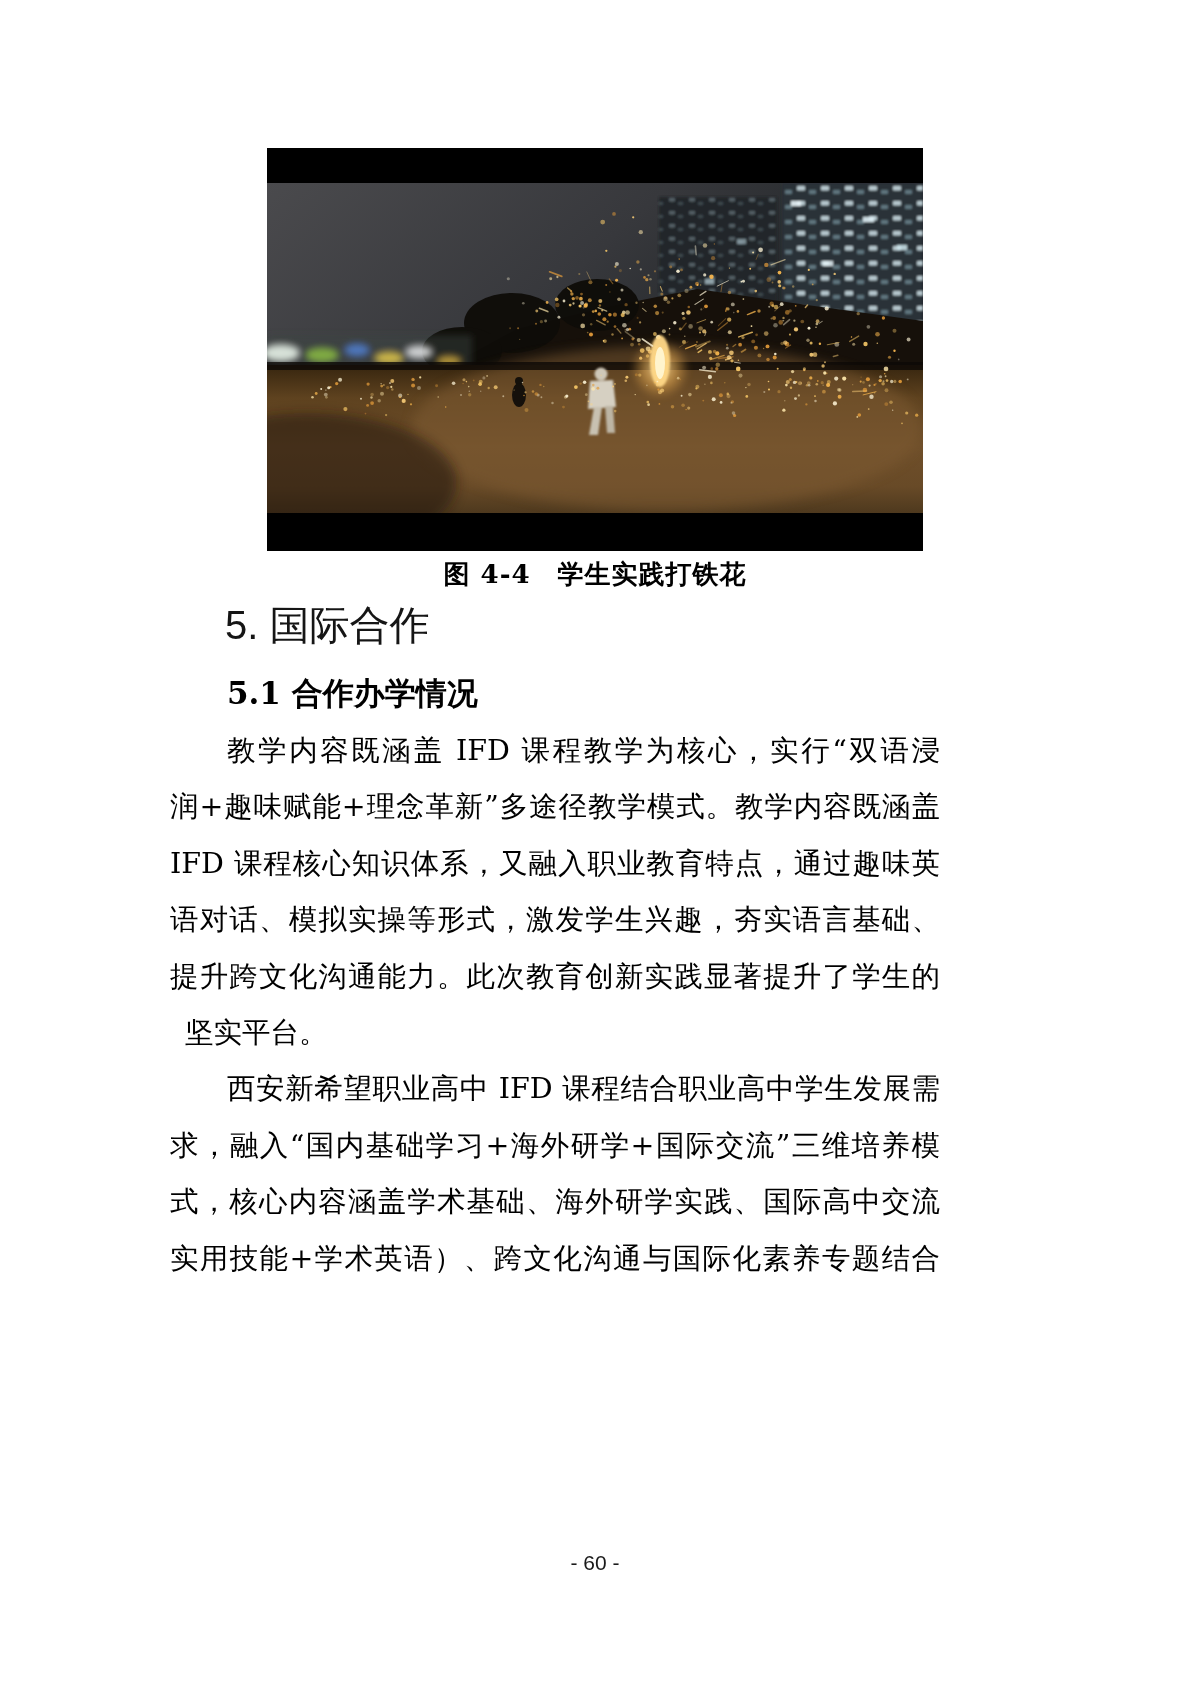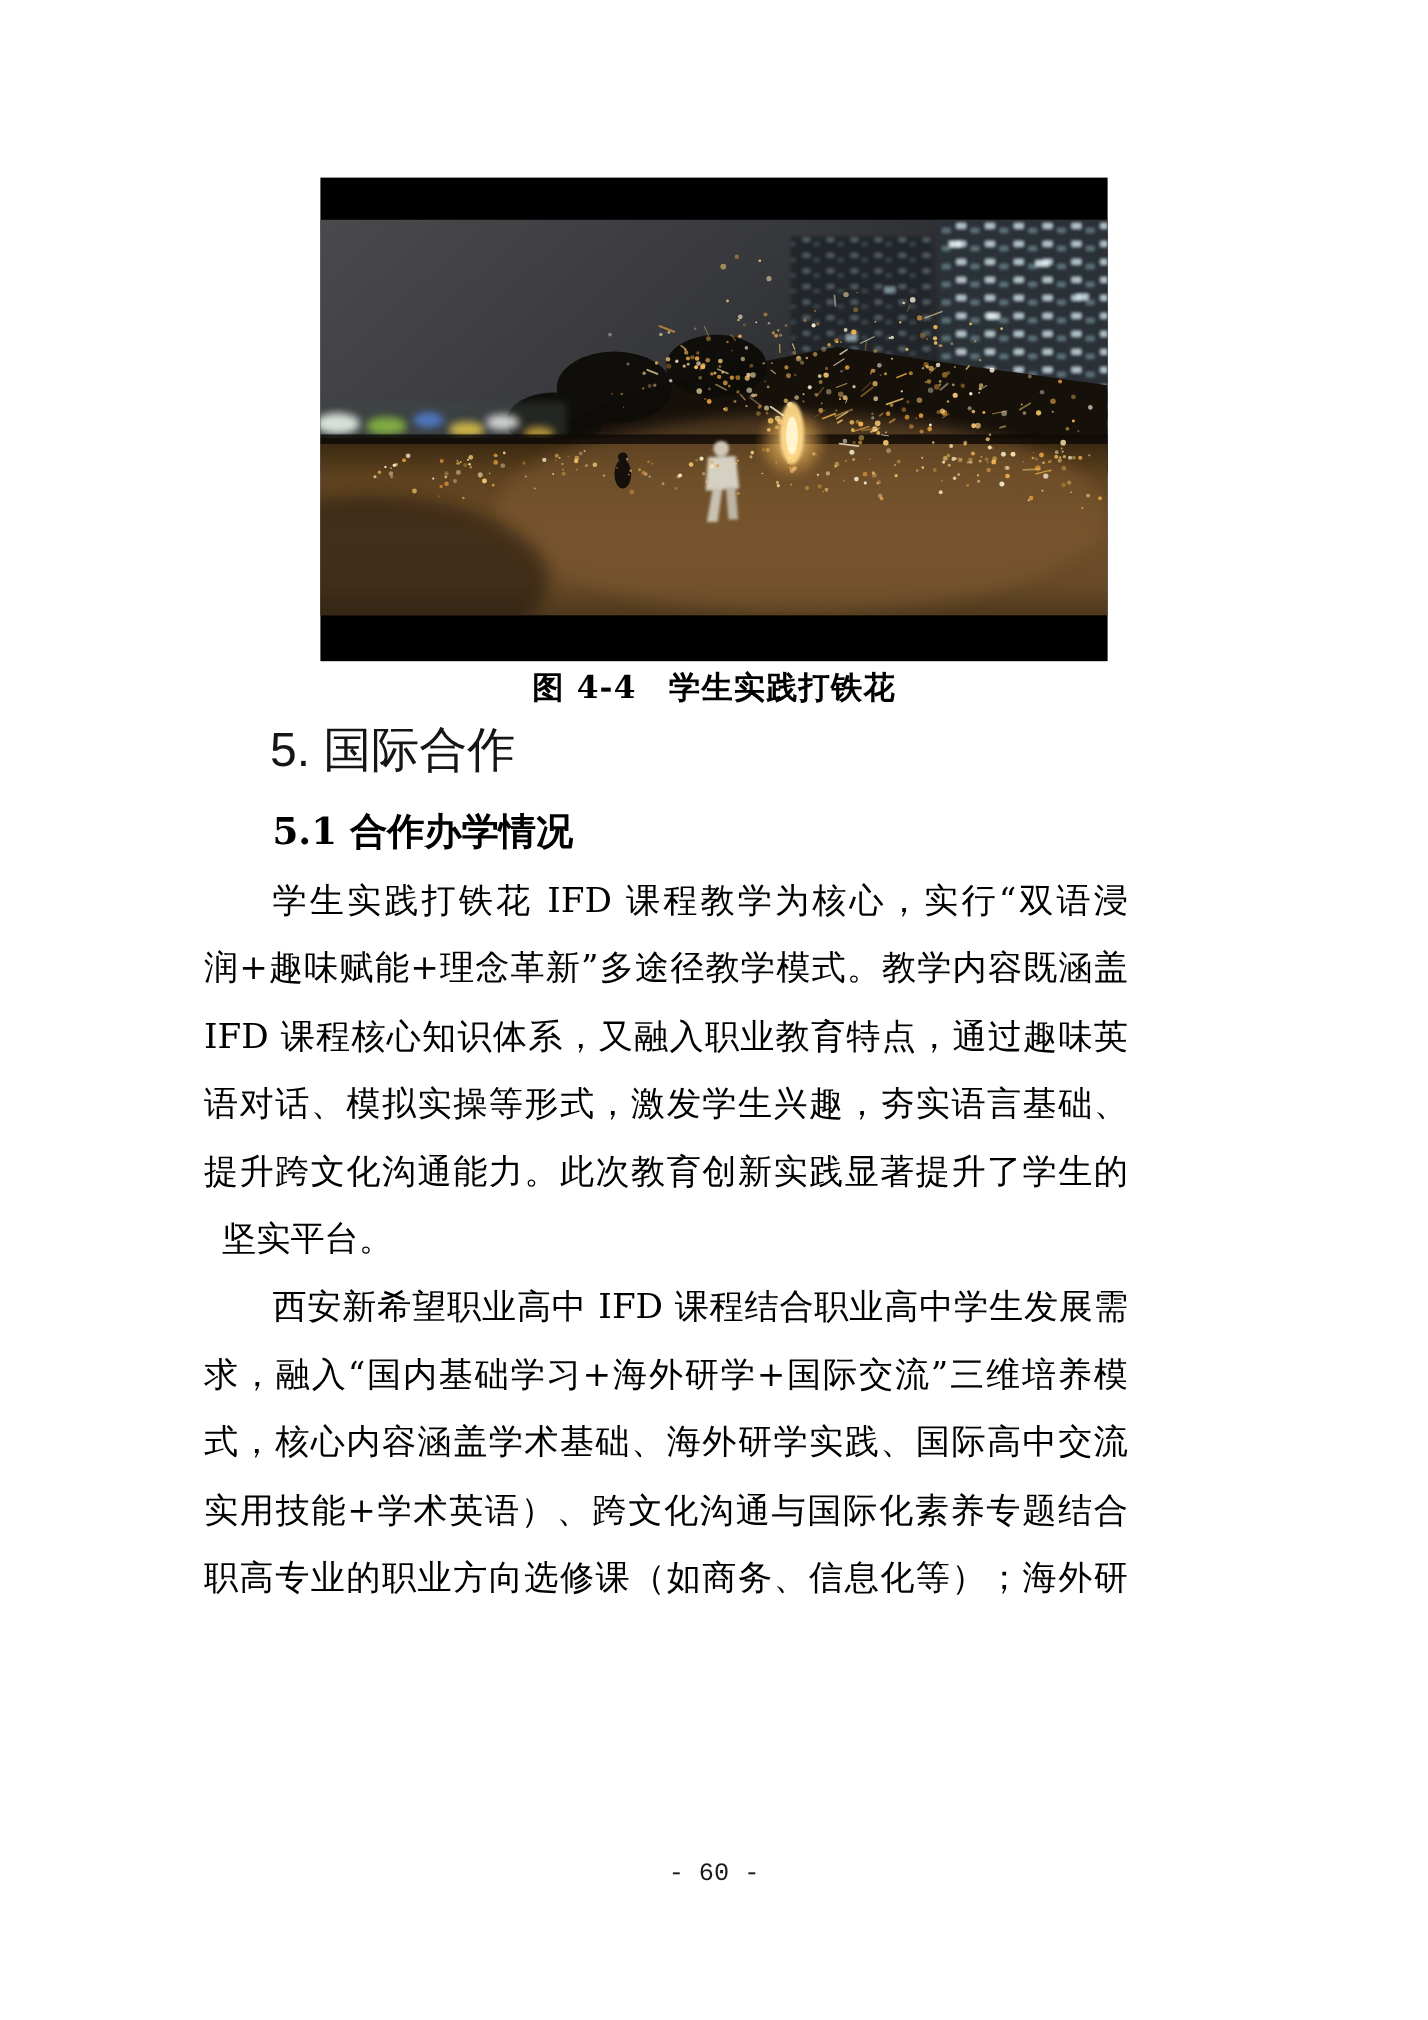--- a/index.html
+++ b/index.html
@@ -49,21 +49,21 @@
     text-align-last:justify;
     text-justify:inter-character;
     color:#000;
   }
   .body-line.first{text-indent:2em;}
   .body-line.lastline{text-align-last:left;margin-left:15px;}
   
   .page-number{
     position:absolute;left:0;top:1551px;width:1190px;
     text-align:center;
-    font-family:Liberation Mono, monospace;
+    font-family:Liberation Sans, sans-serif;
     font-size:21px;color:#1a1a1a;
   }
 </style>
 </head>
 <body>
 
 <div class="page">
 
   <div class="photo-frame">
     <div class="photo">
@@ -676,31 +676,30 @@
     </div>
   </div>
 
   <div class="figure-caption">图 4-4　学生实践打铁花</div>
 
   <div class="section-h1">5. 国际合作</div>
   <div class="section-h2">5.1 合作办学情况</div>
 
   <div class="body-text">
     <div>
-      <div class="body-line first">学生实践打铁花 IFD 课程教学为核心，实行“双语浸</div>
+      <div class="body-line first">教学内容既涵盖 IFD 课程教学为核心，实行“双语浸</div>
       <div class="body-line">润+趣味赋能+理念革新”多途径教学模式。教学内容既涵盖</div>
       <div class="body-line">IFD 课程核心知识体系，又融入职业教育特点，通过趣味英</div>
       <div class="body-line">语对话、模拟实操等形式，激发学生兴趣，夯实语言基础、</div>
       <div class="body-line">提升跨文化沟通能力。此次教育创新实践显著提升了学生的</div>
       <div class="body-line lastline">坚实平台。</div>
     </div>
     <div>
       <div class="body-line first">西安新希望职业高中 IFD 课程结合职业高中学生发展需</div>
       <div class="body-line">求，融入“国内基础学习+海外研学+国际交流”三维培养模</div>
       <div class="body-line">式，核心内容涵盖学术基础、海外研学实践、国际高中交流</div>
       <div class="body-line">实用技能+学术英语）、跨文化沟通与国际化素养专题结合</div>
-      <div class="body-line">职高专业的职业方向选修课（如商务、信息化等）；海外研</div>
     </div>
   </div>
 
   <div class="page-number">- 60 -</div>
 
 </div>
 
 </body></html>

